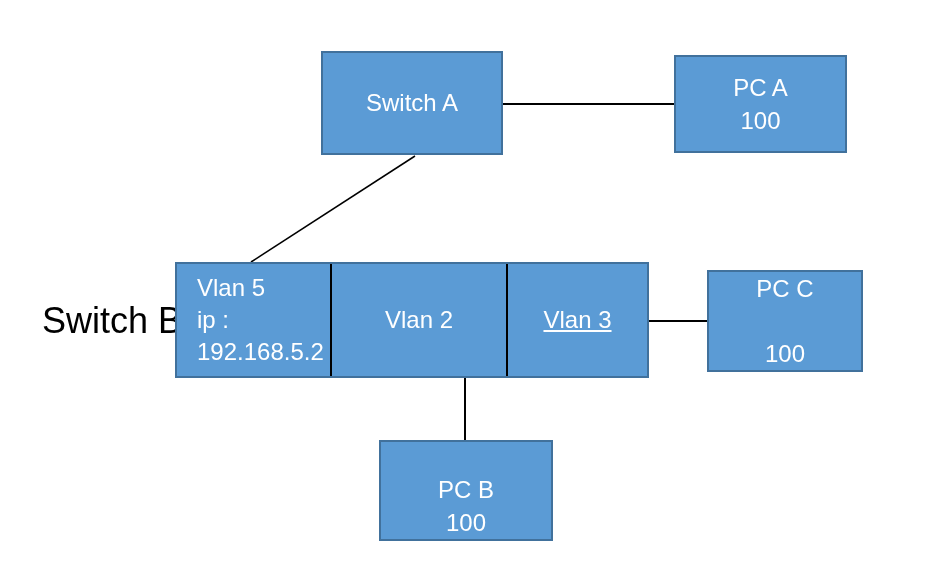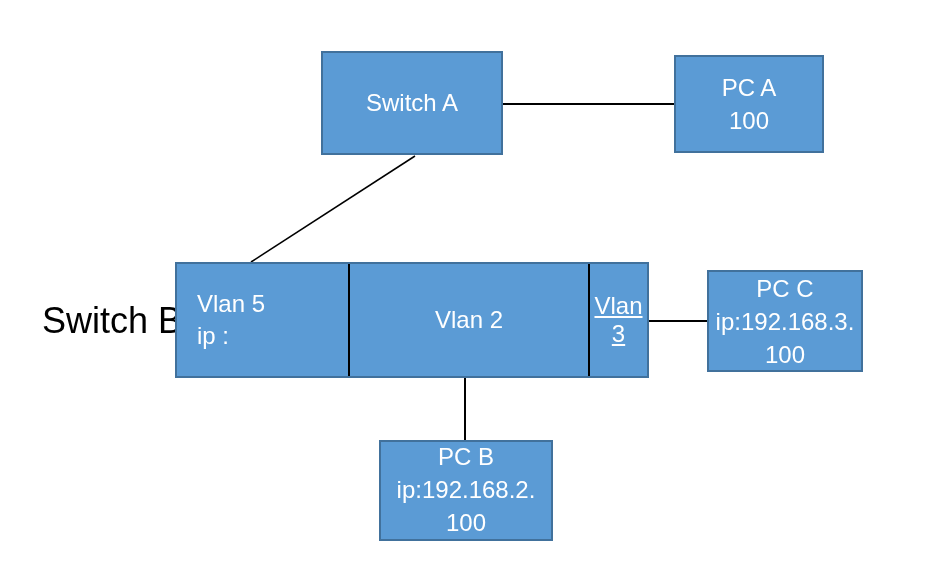--- a/index.html
+++ b/index.html
@@ -41,21 +41,21 @@
     display: flex;
     align-items: center;
     justify-content: center;
     text-align: center;
   }
   .node.pc {
     flex-direction: column;
     line-height: 33px;
   }
   .switch-a { left: 321px; top: 51px;  width: 182px; height: 104px; }
-  .pc-a     { left: 674px; top: 55px;  width: 150px; height: 98px;  }
+  .pc-a     { left: 674px; top: 55px;  width: 173px; height: 98px;  }
   .pc-c     { left: 707px; top: 270px; width: 156px; height: 102px; justify-content: space-between; }
   .pc-b     { left: 379px; top: 440px; width: 174px; height: 101px; justify-content: flex-end; }
   .vlan-bar {
     position: absolute;
     left: 175px; top: 262px;
     width: 474px; height: 116px;
     background: var(--node-fill);
     border: 2px solid var(--node-border);
     display: flex;
     color: var(--node-text);
@@ -69,23 +69,22 @@
     text-align: center;
   }
   .vlan-cell.vlan5 {
     width: 153px;
     align-items: flex-start;
     text-align: left;
     padding-left: 20px;
     line-height: 32px;
   }
   .vlan-cell.vlan2 {
-    width: 240px;
+    width: 176px;
     border-left: 2px solid var(--connector);
-    margin-left: 18px;
   }
   .vlan-cell.vlan3 {
     flex: 1;
     border-left: 2px solid var(--connector);
     text-decoration: underline;
   }
   .switch-b-label {
     position: absolute;
     left: 42px;
     top: 305px;
@@ -115,34 +114,33 @@
     <div>PC A</div>
     <div>100</div>
   </div>
 
   <div class="switch-b-label">Switch B</div>
 
   <div class="vlan-bar">
     <div class="vlan-cell vlan5">
       <div>Vlan 5</div>
       <div>ip :</div>
+      <div>192.168.5.2</div>
     </div>
     <div class="vlan-cell vlan2">
       <div>Vlan 2</div>
     </div>
     <div class="vlan-cell vlan3">
       <div>Vlan 3</div>
     </div>
   </div>
 
   <div class="node pc pc-c">
     <div>PC C</div>
-    <div>ip:192.168.3.</div>
     <div>100</div>
   </div>
 
   <div class="node pc pc-b">
     <div>PC B</div>
-    <div>ip:192.168.2.</div>
     <div>100</div>
   </div>
 
 </div>
 
 </body></html>

